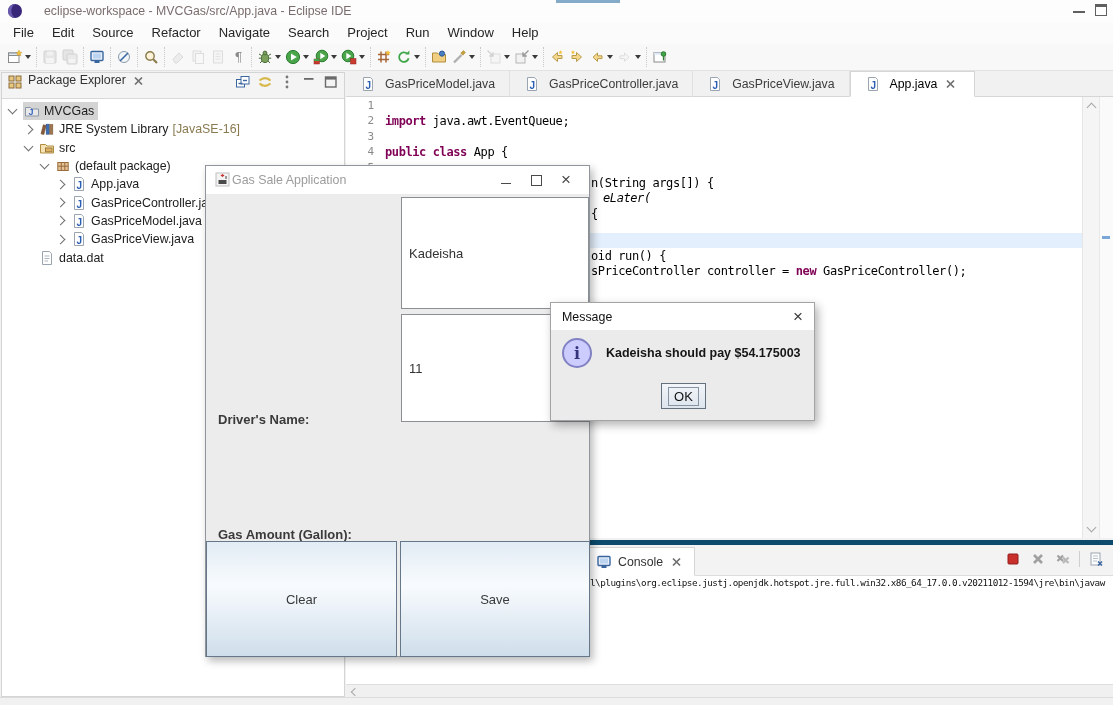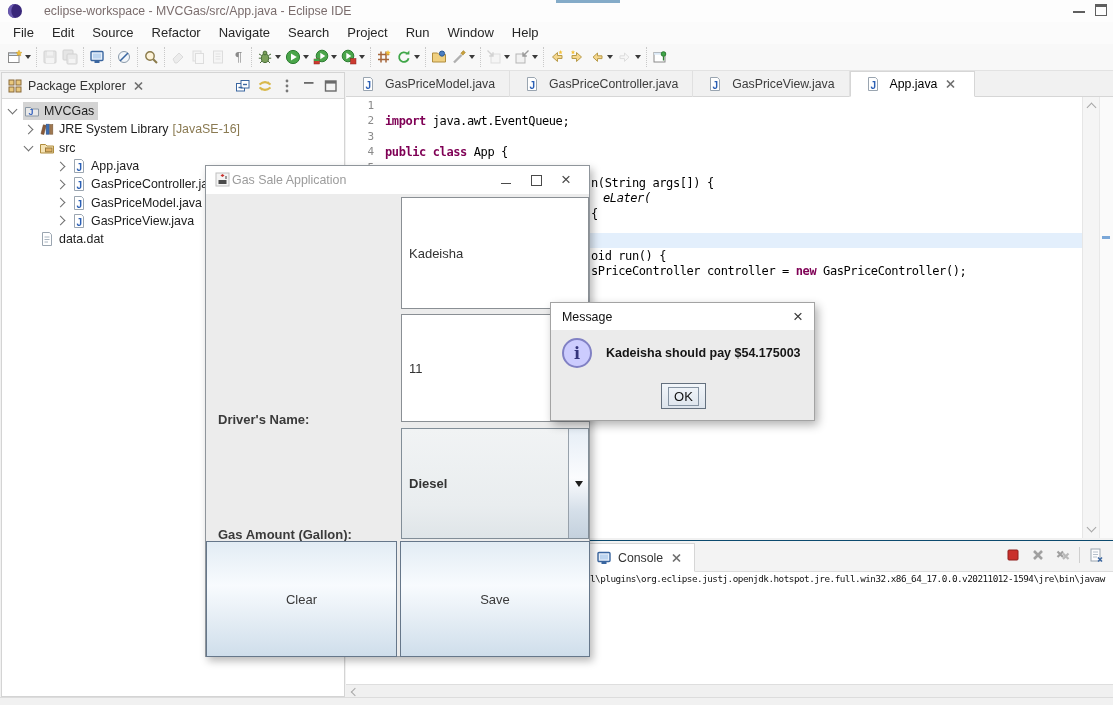--- a/index.html
+++ b/index.html
@@ -18,21 +18,21 @@
   .tb-group{display:flex;align-items:center;border-left:1px dotted #c9c9c9;padding:0 3px;height:20px;}
   .tb-group:first-child{border-left:none;}
   .tb-btn{display:inline-flex;align-items:center;padding:1px 2px;border-radius:2px;}
   .tb-btn svg{display:block;}
   .tb-btn.dis svg{opacity:.4;filter:grayscale(1);}
   .caret{width:0;height:0;border-left:3.5px solid transparent;border-right:3.5px solid transparent;
          border-top:4px solid #3a3a3a;margin-left:2px;}
   
   #left-panel{position:absolute;left:1px;top:72px;width:344px;height:625px;background:#fff;
               border:1px solid #d4d4d4;box-sizing:border-box;}
-  #pe-header{height:25px;background:#f4f4f4;border-bottom:1px solid #d9d9d9;display:flex;align-items:center;
+  #pe-header{height:25px;background:#f4f4f4;border-bottom:1px solid #d9d9d9;display:flex;
              padding:0 4px;gap:4px;}
   #pe-header .pe-title{font-size:12.4px;color:#333;}
   #pe-header .spacer{flex:1;}
   .hdr-ic{display:inline-flex;padding:1px;}
   .tab-close{display:inline-flex;padding:0 1px;}
   #pe-tree{padding-top:3px;}
   .tree-row{height:18.3px;display:flex;align-items:center;font-size:12.4px;color:#1c1c1c;white-space:nowrap;}
   .tree-row .sel{background:#d4d4d4;display:inline-flex;align-items:center;padding:1px 4px 1px 1px;}
   .chev{width:6px;height:6px;border-right:1.4px solid #6e6e6e;border-bottom:1.4px solid #6e6e6e;
         display:inline-block;flex:none;}
@@ -63,21 +63,21 @@
               border-left:1px solid #e6e6e6;box-sizing:border-box;}
   .sc-arrow{position:absolute;left:5px;width:6px;height:6px;border-right:1.5px solid #a6a6a6;
             border-bottom:1.5px solid #a6a6a6;}
   .sc-up{top:7px;transform:rotate(-135deg);}
   .sc-down{bottom:7px;transform:rotate(45deg);}
   #ov-ruler{position:absolute;left:1099px;top:97px;width:14px;height:441px;background:#fafafa;
             border-left:1px solid #e8e8e8;box-sizing:border-box;}
   #ov-mark{position:absolute;left:2px;top:139px;width:8px;height:3px;background:#7aa7d8;}
   
   #console-panel{position:absolute;left:346px;top:540px;width:767px;height:144px;background:#fff;
-                 border-top:1px solid #0c4a6e;box-sizing:border-box;}
+                 border-top:5px solid #0c4a6e;box-sizing:border-box;}
   #console-header{height:30px;background:#f3f3f3;border-bottom:1px solid #ddd;position:relative;}
   #console-tab{position:absolute;left:240px;top:2px;height:27px;background:#fff;border:1px solid #d6d6d6;
                border-bottom:1px solid #fff;display:flex;align-items:center;gap:5px;padding:0 8px;
                font-size:12.3px;color:#333;}
   #console-icons{position:absolute;right:8px;top:5px;display:flex;align-items:center;gap:7px;}
   .con-sep{width:1px;height:16px;background:#cfcfcf;}
   #console-text{position:absolute;left:244px;top:32px;font-family:"DejaVu Sans Mono",monospace;
                 font-size:9.3px;letter-spacing:-0.5px;color:#111;white-space:pre;}
   #hscroll{position:absolute;left:346px;top:684px;width:767px;height:14px;background:#f0f0f0;
            border-top:1px solid #dedede;box-sizing:border-box;}
@@ -426,20 +426,30 @@
         <div class="tree-row" style="padding-left: 20px;">
           <span class="chev exp"></span>
           <span class="t-ic">
             <svg width="16" height="16" viewBox="0 0 16 16">
               <path d="M1.5 4.5h5L8 6h6.5v7H1.5z" fill="#f5e3b5" stroke="#b08d3e"></path>
               <rect x="6.5" y="8" width="6.5" height="3.8" fill="#e0b268" stroke="#9a7a3a"></rect>
             </svg>
           </span>
           <span>src</span>
         </div>
+        <div class="tree-row" style="padding-left: 36px;">
+          <span class="chev exp"></span>
+          <span class="t-ic">
+            <svg width="16" height="16" viewBox="0 0 16 16">
+              <rect x="2.8" y="4.5" width="10.4" height="8" fill="#e3c398" stroke="#9a6a3a"></rect>
+              <path d="M2.8 8.2h10.4M6.3 4.5v8M9.8 4.5v8" stroke="#9a6a3a"></path>
+            </svg>
+          </span>
+          <span>(default package)</span>
+        </div>
         <div class="tree-row" style="padding-left: 52px;">
           <span class="chev col"></span>
           <span class="t-ic">
             <svg width="16" height="16" viewBox="0 0 16 16">
               <path d="M3.5 1.5h7l2 2.2V14.5h-9z" fill="#fff" stroke="#9aa5b0"></path>
               <text x="5.4" y="12.6" font-size="10" font-weight="bold" fill="#2b5fb4" font-family="Liberation Sans,sans-serif">J</text>
             </svg>
           </span>
           <span>App.java</span>
         </div>
@@ -637,26 +647,20 @@
     </div>
     <div class="gw-label" style="top:246px">Driver's Name:</div>
     <div class="gw-field" style="top:31px;height:112px">
       <span>Kadeisha</span>
     </div>
     <div class="gw-label" style="top:361px">Gas Amount (Gallon):</div>
     <div class="gw-field" style="top:148px;height:108px">
       <span>11</span>
     </div>
     <div class="gw-label" style="top:476px">Gas Type:</div>
-    <div class="gw-combo" style="top:262px;height:111px">
-      <span class="combo-text">Diesel</span>
-      <span class="combo-btn">
-          <span class="tri"></span>
-        </span>
-    </div>
     <div class="gw-btn" style="left:0;width:191px">Clear</div>
     <div class="gw-btn" style="left:194px;width:190px">Save</div>
   </div>
 
   <div id="msg-dialog">
     <div id="md-titlebar">
       <span id="md-title">Message</span>
       <span id="md-close">×</span>
     </div>
     <div id="md-icon">i</div>

